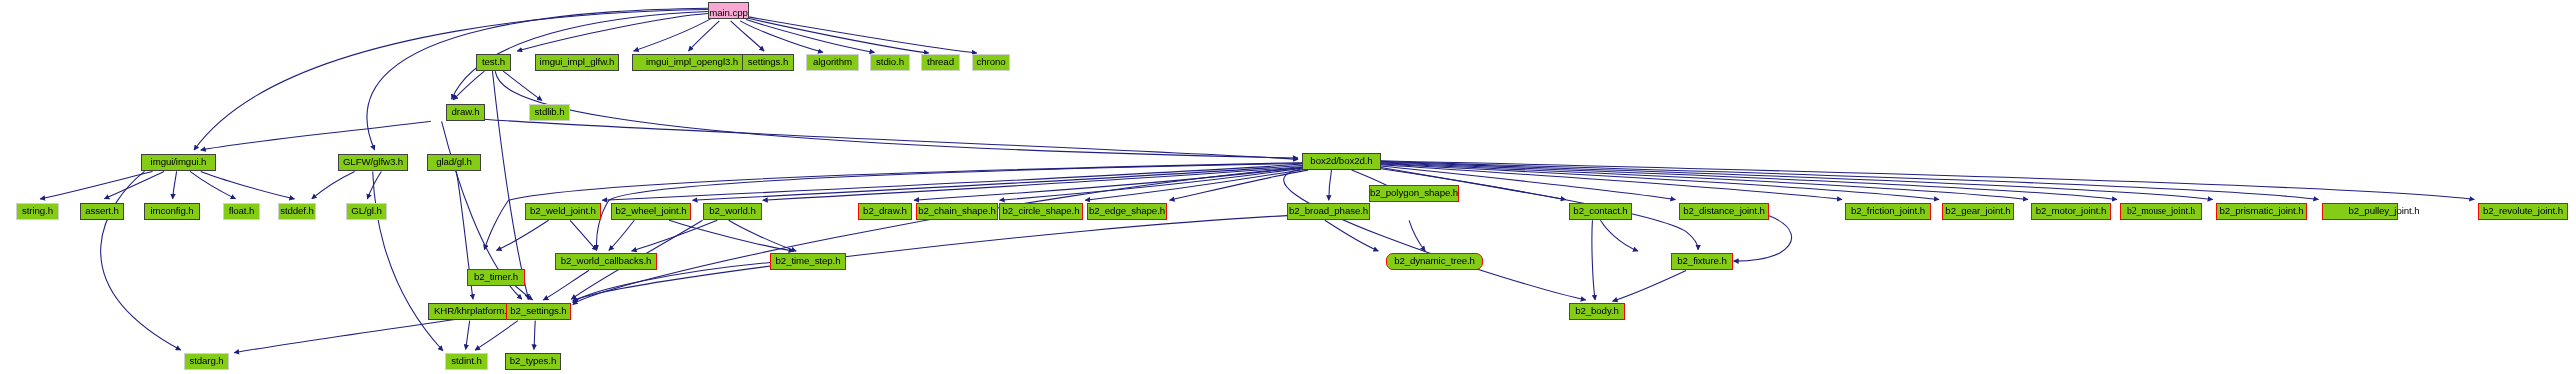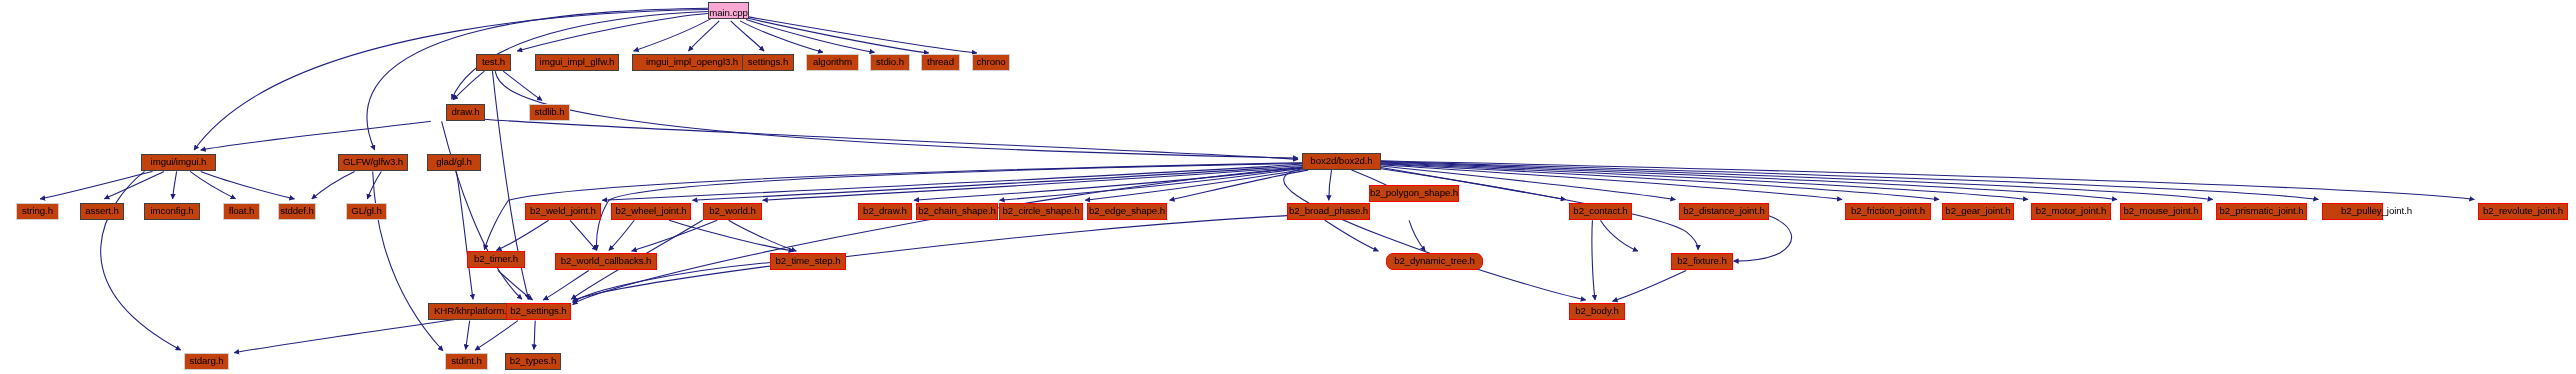--- a/index.html
+++ b/index.html
@@ -23,21 +23,21 @@
     height: 375px;
     pointer-events: none;
   }
   .node {
     position: absolute;
     box-sizing: border-box;
     display: flex;
     align-items: center;
     justify-content: center;
     height: 16.7px;
-    background: #c2410c;
+    background: #84cc16;
     font-size: 9.7px;
     line-height: 1;
     color: #000000;
     white-space: nowrap;
     letter-spacing: -0.1px;
   }
   
   .node.root {
     background: #f9a8d4;
     border: 0.7px solid #404040;
@@ -240,33 +240,33 @@
       </div>
       <div class="node hot" style="left: 1845px; top: 203px; width: 86px;">
         <span class="node-label">b2_friction_joint.h</span>
       </div>
       <div class="node hot" style="left: 1942px; top: 203px; width: 72px;">
         <span class="node-label">b2_gear_joint.h</span>
       </div>
       <div class="node hot" style="left: 2031px; top: 203px; width: 80px;">
         <span class="node-label">b2_motor_joint.h</span>
       </div>
-      <div class="node hot" style="left: 2120px; top: 203px; width: 82px;">
+      <div class="node hot" style="left: 2120px; top: 203px; width: 82px; font-family: Liberation Serif, serif;">
         <span class="node-label">b2_mouse_joint.h</span>
       </div>
       <div class="node hot" style="left: 2216px; top: 203px; width: 91px;">
         <span class="node-label">b2_prismatic_joint.h</span>
       </div>
-      <div class="node hot" style="left: 2322px; top: 203px; width: 61px; padding-left: 48px;">
+      <div class="node hot" style="left: 2322px; top: 203px; width: 76px; padding-left: 48px;">
         <span class="node-label">b2_pulley_joint.h</span>
       </div>
       <div class="node hot" style="left: 2478px; top: 203px; width: 90px;">
         <span class="node-label">b2_revolute_joint.h</span>
       </div>
-      <div class="node hot" style="left: 467px; top: 251px; width: 58px;">
+      <div class="node hot" style="left: 467px; top: 269px; width: 58px;">
         <span class="node-label">b2_timer.h</span>
       </div>
       <div class="node hot" style="left: 555px; top: 253px; width: 102px;">
         <span class="node-label">b2_world_callbacks.h</span>
       </div>
       <div class="node hot" style="left: 770px; top: 253px; width: 76px;">
         <span class="node-label">b2_time_step.h</span>
       </div>
       <div class="node hot" style="left: 1386px; top: 253px; width: 97px; border-radius: 7px;">
         <span class="node-label">b2_dynamic_tree.h</span>

